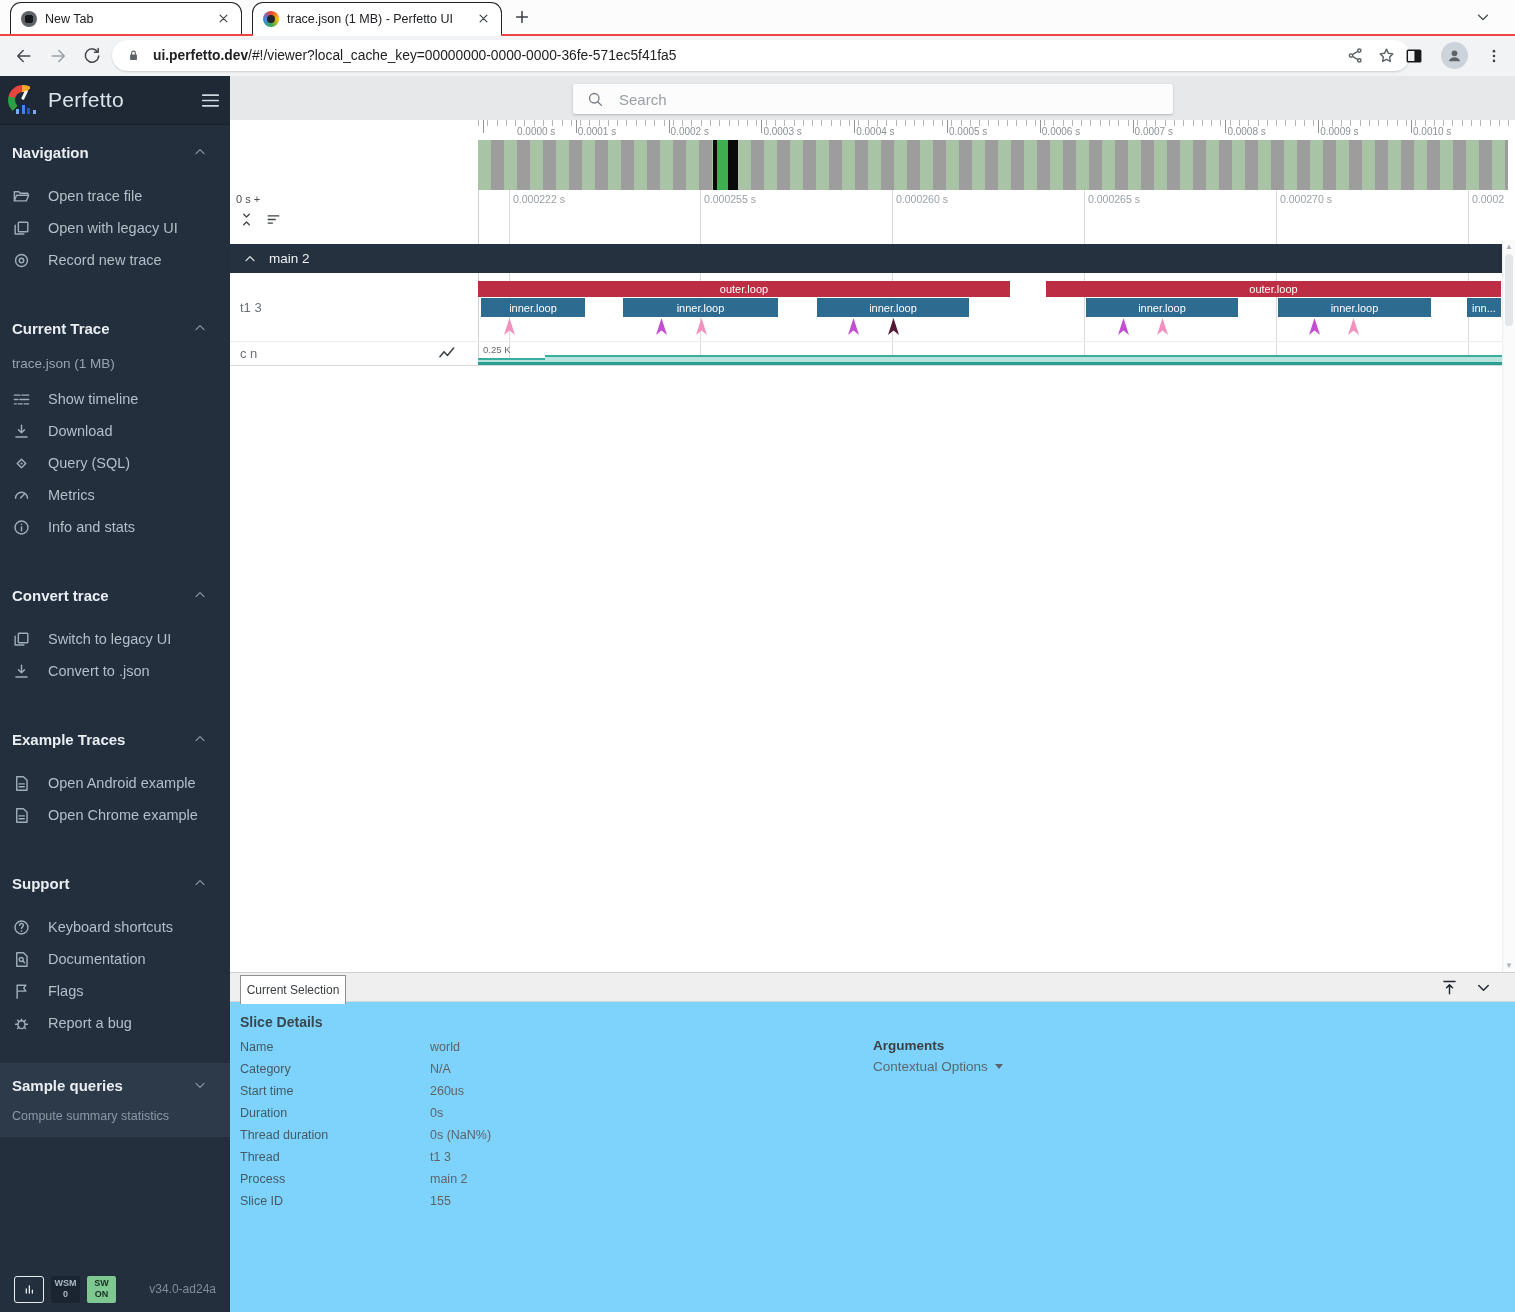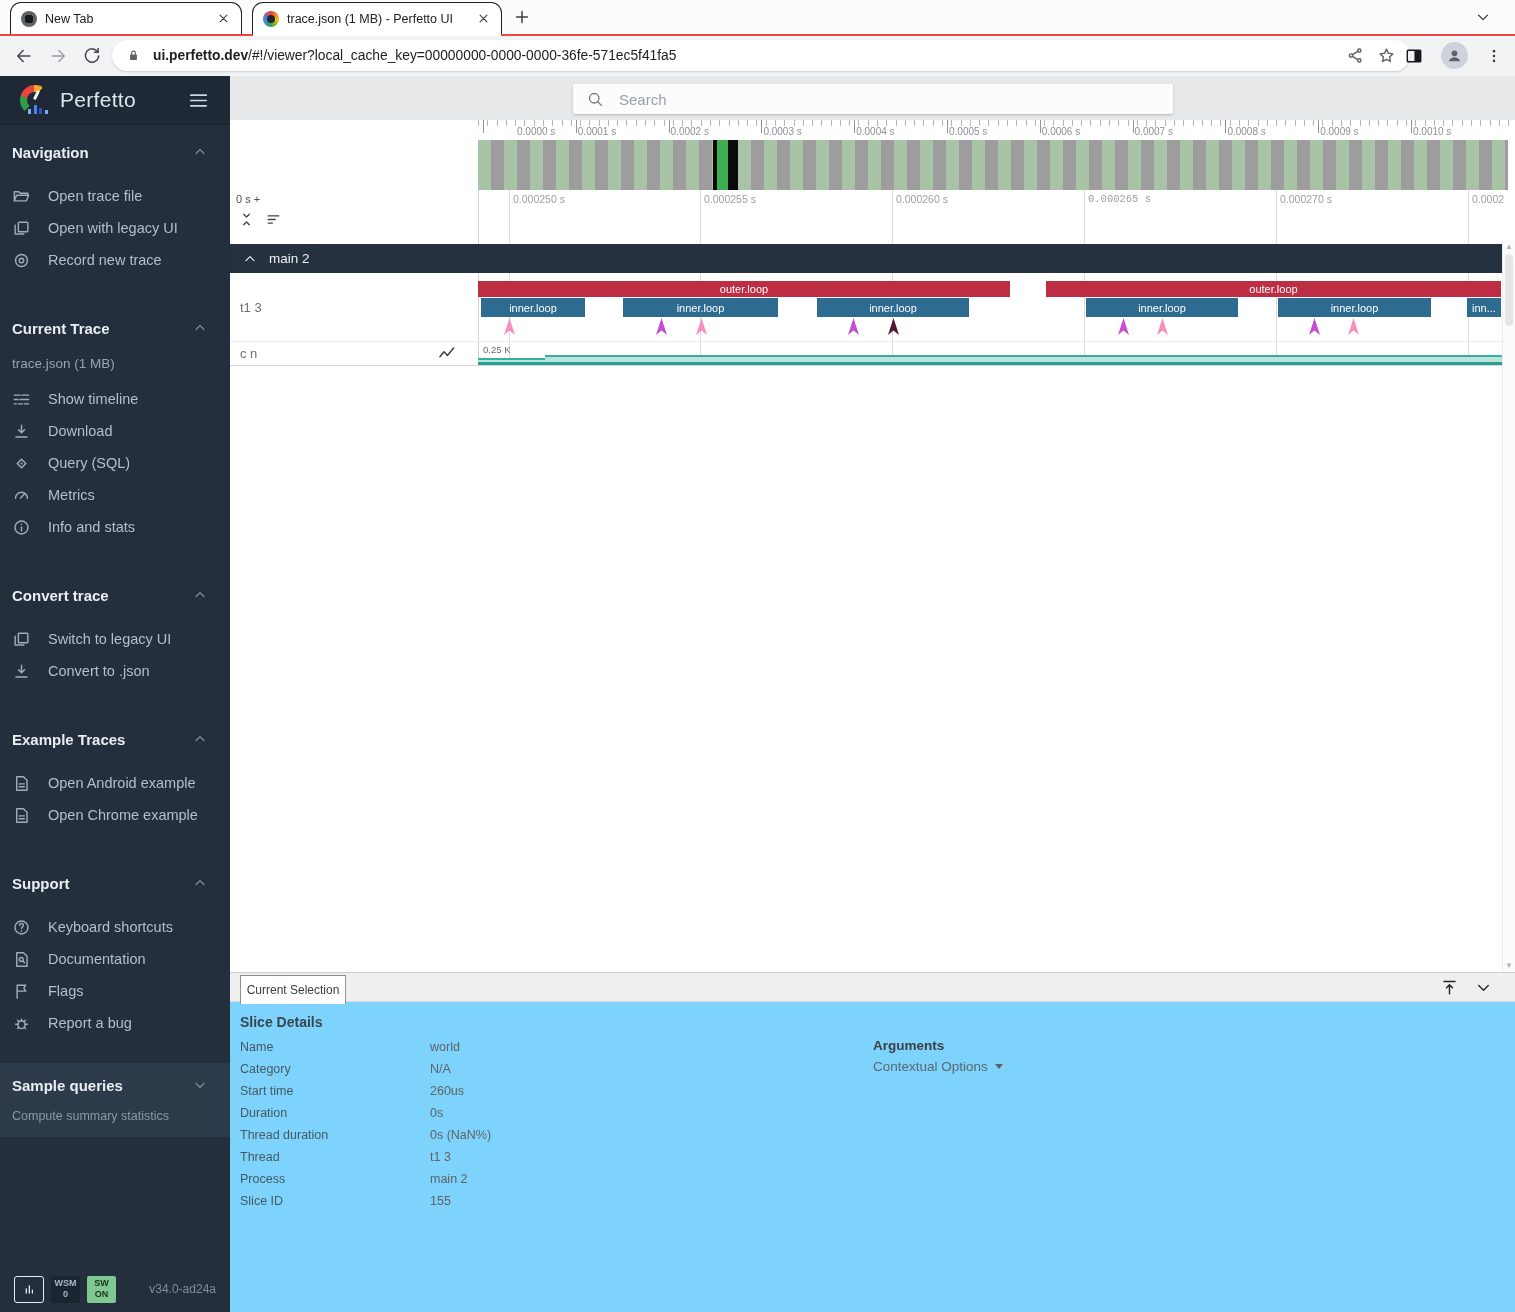--- a/index.html
+++ b/index.html
@@ -34,21 +34,21 @@
   .url .host{font-weight:bold}
   .pill-ic{width:19px;height:19px;color:#5f6368;flex:none;cursor:pointer}
   .tb-right{position:absolute;right:12px;top:6px;display:flex;align-items:center;gap:17px}
   .ic-panel{width:20px;height:20px;color:#17181b;cursor:pointer}
   .avatar{width:27px;height:27px;border-radius:50%;background:#cdd3da;color:#5f6368;display:flex;align-items:center;justify-content:center;cursor:pointer}
   .avatar .icon{width:19px;height:19px}
   .ic-kebab{width:18px;height:18px;color:#3c4043;cursor:pointer}
 
   
   .sidebar{position:absolute;left:0;top:76px;width:230px;height:1236px;background:#232f3d;overflow:hidden}
-  .side-header{height:48px;display:flex;align-items:center;gap:10px;padding:0 20px;background:#1e2935;box-shadow:0 1px 0 #17212b}
+  .side-header{height:48px;display:flex;align-items:center;gap:10px;padding:0 8px;background:#1e2935;box-shadow:0 1px 0 #17212b}
   .app-name{font-size:21px;color:#dde5ec;letter-spacing:.3px;flex:1}
   .hamburger{width:23px;height:23px;color:#cfd8e0;cursor:pointer}
   .gauge{position:relative;width:30px;height:30px;flex:none}
   .gauge-arc{position:absolute;inset:0;border-radius:50%;
      background:conic-gradient(from 225deg,#2f9e44 0 60deg,#e8453c 60deg 130deg,#f9a825 130deg 165deg,transparent 165deg)}
   .gauge-arc i{position:absolute;inset:7px;border-radius:50%;background:#1e2935}
   .gauge-needle{position:absolute;left:15px;top:5px;width:2.5px;height:10px;background:#f2f5f8;border-radius:2px;transform:rotate(26deg)}
   .gauge-bars{position:absolute;left:8px;bottom:1px;display:flex;align-items:flex-end;gap:2.5px}
   .gauge-bars i{display:block;width:3px;background:#4285f4}
   .side-section{margin-top:40px}
@@ -545,27 +545,27 @@
               <path d="M8 4.5l4 4 4-4M8 19.5l4-4 4 4"></path>
             </svg>
           </span>
         <span class="icon">
             <svg viewBox="0 0 24 24" fill="none" stroke="currentColor" stroke-width="1.8" stroke-linecap="round" stroke-linejoin="round">
               <path d="M4.5 7h15M4.5 12h10M4.5 17h6"></path>
             </svg>
           </span>
       </span>
     <div class="marker-line" style="left: 279px;"></div>
-        <div class="marker-label" style="left: 283px;">0.000250 s</div>
+        <div class="marker-label" style="left: 283px;">0.000222 s</div>
         <div class="marker-line" style="left: 470px;"></div>
         <div class="marker-label" style="left: 474px;">0.000255 s</div>
         <div class="marker-line" style="left: 662px;"></div>
         <div class="marker-label" style="left: 666px;">0.000260 s</div>
         <div class="marker-line" style="left: 854px;"></div>
-        <div class="marker-label" style="left: 858px; font-family: Liberation Mono, monospace;">0.000265 s</div>
+        <div class="marker-label" style="left: 858px;">0.000265 s</div>
         <div class="marker-line" style="left: 1046px;"></div>
         <div class="marker-label" style="left: 1050px;">0.000270 s</div>
         <div class="marker-line" style="left: 1238px;"></div>
         <div class="marker-label" style="left: 1242px;">0.0002</div>
       </div>
     <div class="vline-top"></div>
   </div>
 
   <div class="viewport">
     <div class="grid-layer">

